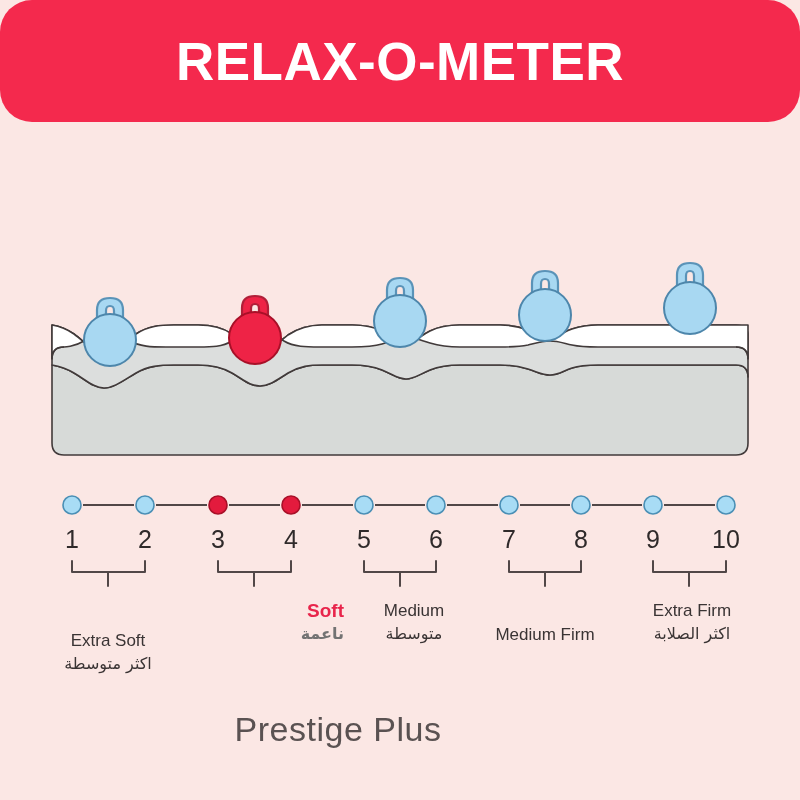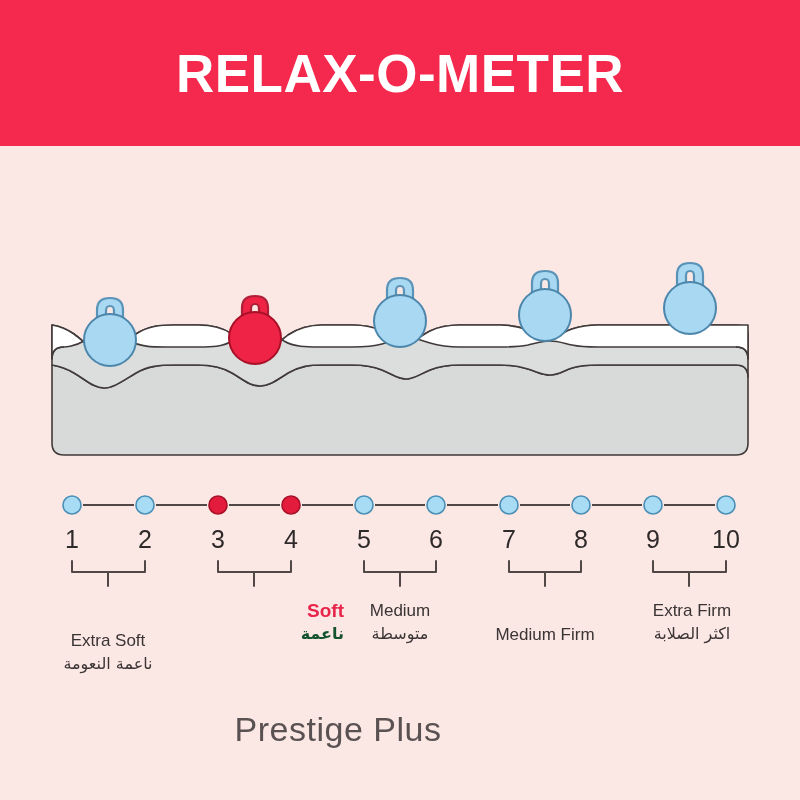--- a/index.html
+++ b/index.html
@@ -21,25 +21,26 @@
     height: 800px;
     background: #fbe7e4;
   }
 
   
   #header-banner {
     position: absolute;
     left: 0;
     top: 0;
     width: 800px;
-    height: 146px;
+    height: 122px;
     background: #f4294d;
     display: flex;
     align-items: center;
     justify-content: center;
+    border-radius: 32px;
   }
   #header-title {
     color: #ffffff;
     font-size: 53px;
     font-weight: bold;
     letter-spacing: 0.5px;
     line-height: 1;
     font-family: "Liberation Sans", sans-serif;
     white-space: nowrap;
   }
@@ -95,21 +96,21 @@
     line-height: 24px;
     direction: rtl;
     white-space: nowrap;
   }
   .cat-active .cat-en {
     color: #e8254b;
     font-weight: bold;
     font-size: 19px;
   }
   .cat-active .cat-ar {
-    color: #14532d;
+    color: #737373;
     font-weight: bold;
   }
 
   
   #product-name {
     position: absolute;
     left: 0;
     top: 710px;
     width: 676px;
     text-align: center;
@@ -324,29 +325,29 @@
       <path d="M 364 73 L 364 84 L 436 84 L 436 73 M 400 84 L 400 98"></path>
       <path d="M 509 73 L 509 84 L 581 84 L 581 73 M 545 84 L 545 98"></path>
       <path d="M 653 73 L 653 84 L 726 84 L 726 73 M 689 84 L 689 98"></path>
     </g>
   </svg>
 
   <div id="category-labels">
 
     <div class="category-block" style="left:18px;margin-top:30px;">
       <div class="cat-en">Extra Soft</div>
-      <div class="cat-ar">ناعمة النعومة</div>
+      <div class="cat-ar">اكثر متوسطة</div>
     </div>
 
     <div class="category-block cat-active" style="left:164px;text-align:right;">
       <div class="cat-en">Soft</div>
       <div class="cat-ar">ناعمة</div>
     </div>
 
-    <div class="category-block" style="left:310px;">
+    <div class="category-block" style="left:324px;">
       <div class="cat-en">Medium</div>
       <div class="cat-ar">متوسطة</div>
     </div>
 
     <div class="category-block" style="left:455px;margin-top:24px;">
       <div class="cat-en">Medium Firm</div>
     </div>
 
     <div class="category-block" style="left:602px;text-align:center;">
       <div class="cat-en">Extra Firm</div>

